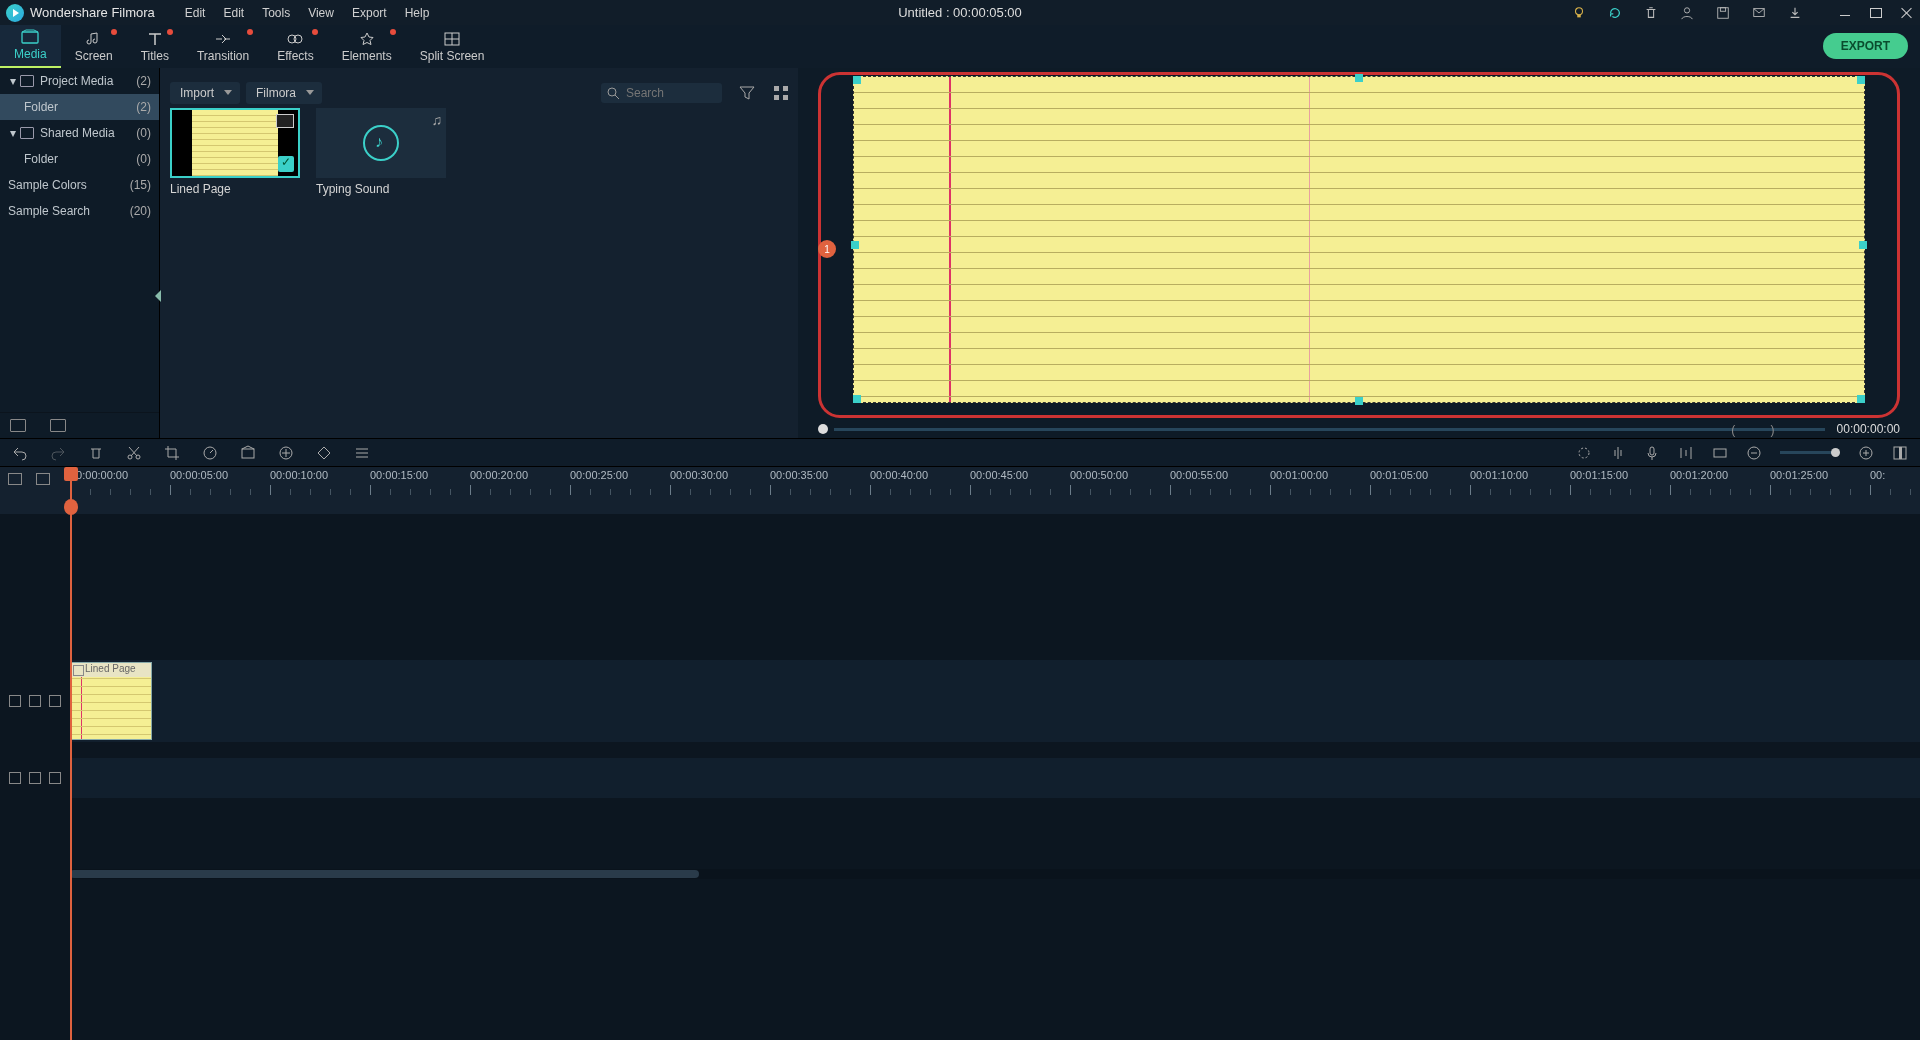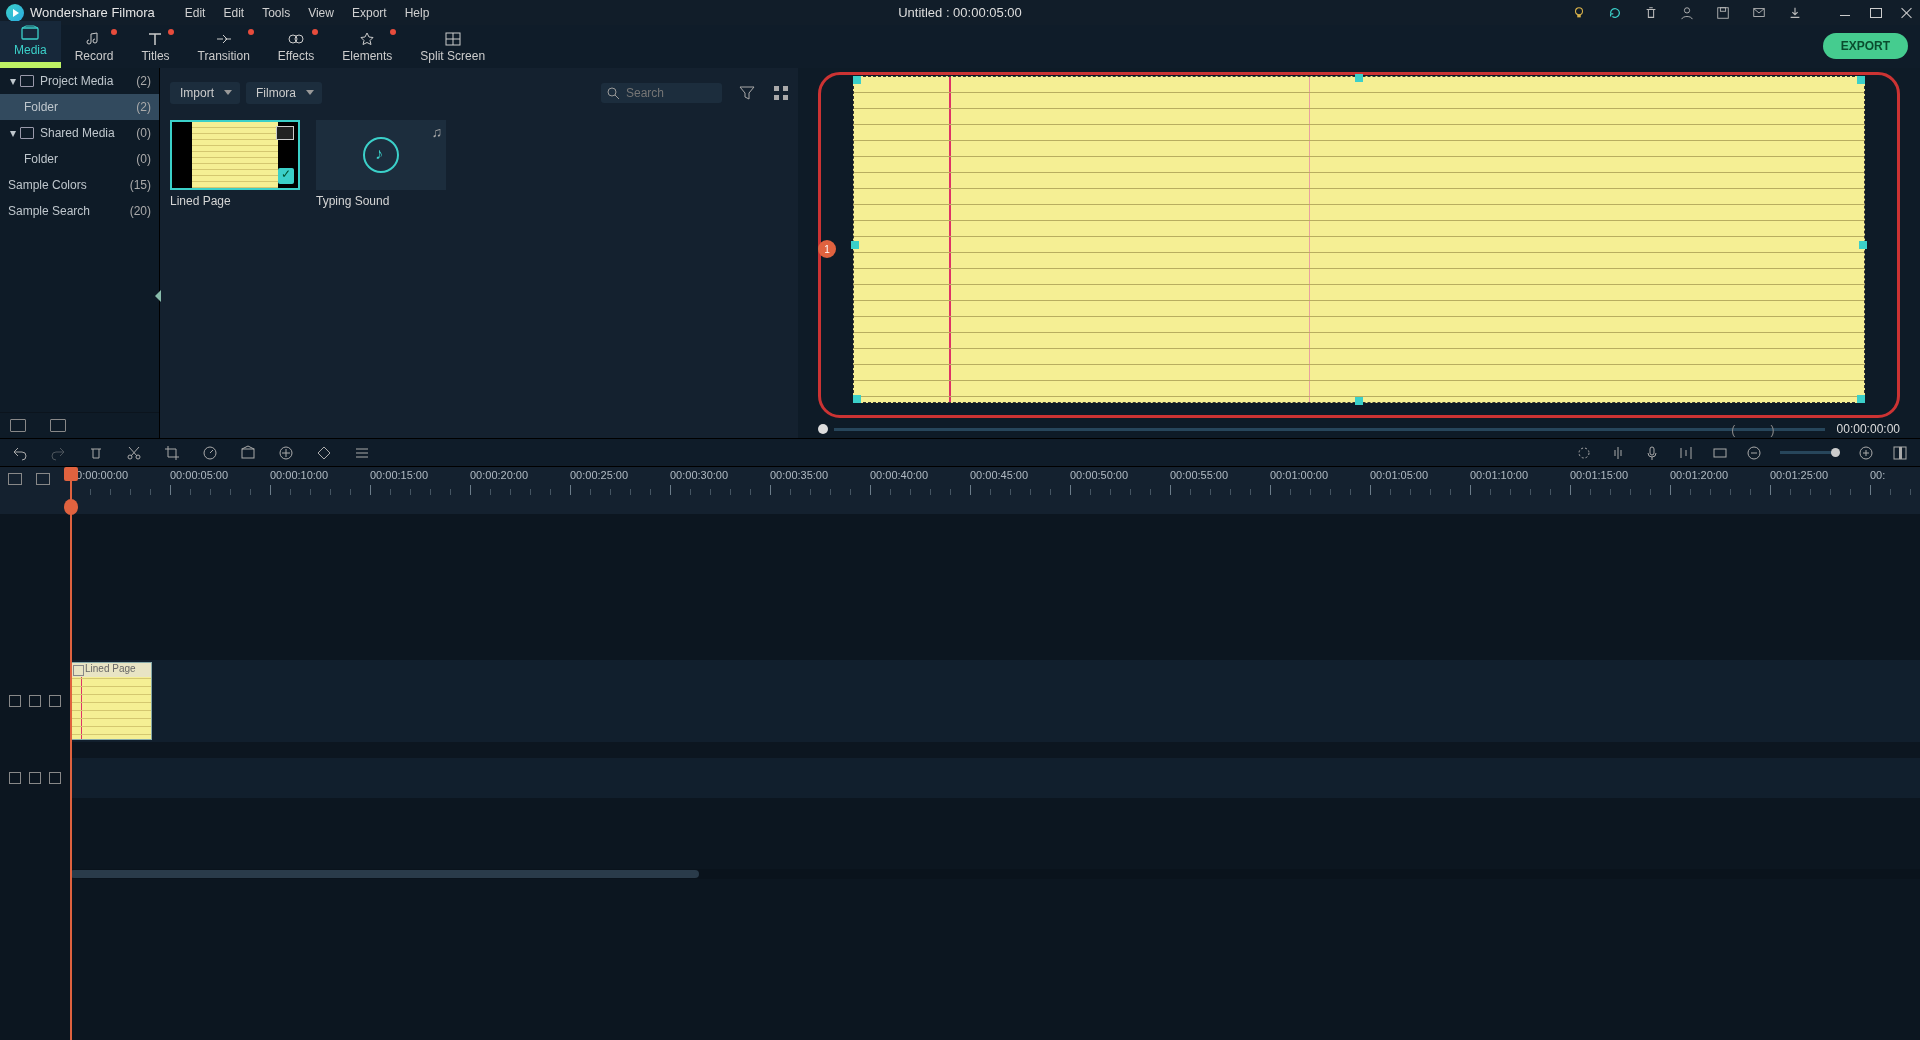--- a/index.html
+++ b/index.html
@@ -18,39 +18,39 @@
 .winbtns { display:flex; gap:18px; margin-left:14px; }
 .winbtns div { width:14px; height:14px; position:relative; }
 .winbtns .min::after{content:"";position:absolute;left:2px;right:2px;top:9px;height:1px;background:#ccc;}
 .winbtns .max{border:1px solid #ccc;width:12px;height:10px;margin-top:2px;}
 .winbtns .close::before,.winbtns .close::after{content:"";position:absolute;left:6px;top:0;width:1px;height:14px;background:#ccc;}
 .winbtns .close::before{transform:rotate(45deg);} .winbtns .close::after{transform:rotate(-45deg);}
 
 
 .tooltabs { height:43px; background:#0f1c29; display:flex; align-items:flex-end; position:relative; }
 .tooltab { display:flex; flex-direction:column; align-items:center; padding:4px 14px 5px 14px; font-size:12px; color:#ccc; cursor:pointer; position:relative; }
-.tooltab.active { background:#17283a; border-bottom:6px solid #bef264; color:#3bd0c9; }
+.tooltab.active { background:#17283a; border-bottom:2px solid #bef264; color:#3bd0c9; }
 .tooltab .tico { width:18px; height:16px; margin-bottom:2px; position:relative; }
 .tooltab .dot { position:absolute; top:2px; right:10px; width:6px; height:6px; border-radius:50%; background:#e74c3c; }
 .exportbtn { position:absolute; right:12px; top:8px; background:#45cc8f; color:#0a3; color:#0a4d2e; font-weight:bold; padding:6px 18px; border-radius:16px; font-size:12px; cursor:pointer; }
 
 
 .content { display:flex; height:370px; }
 .sidebar { width:160px; background:#0e1b27; border-right:1px solid #000; display:flex; flex-direction:column; }
 .sideitem { padding:6px 8px; display:flex; align-items:center; color:#bfc7cd; font-size:12px; }
 .sideitem .tree { width:10px; text-align:center; margin-right:2px; }
 .sideitem .fico { width:14px; height:12px; border:1px solid #99a; border-radius:1px; margin-right:6px; }
 .sideitem .cnt { margin-left:auto; color:#aaa; }
 .sideitem.sel { background:#324a5e; }
 .sideitem.indent { padding-left:24px; }
 .sidefoot { margin-top:auto; padding:6px 10px; display:flex; gap:24px; border-top:1px solid #0b141d;}
 .sidefoot div{width:16px;height:13px;border:1px solid #888;border-radius:1px;}
 
 .mediapane { flex:1; background:#14212f; position:relative; padding:10px 8px 8px 10px; max-width:638px; }
-.mediatop { display:flex; align-items:center; gap:6px; height:30px; margin-bottom:12px; }
+.mediatop { display:flex; align-items:center; gap:6px; height:30px; }
 .dd { background:#1c2d3d; border-radius:3px; padding:4px 26px 4px 10px; font-size:12px; color:#ccc; position:relative; cursor:pointer; }
 .dd::after{content:"";position:absolute;right:8px;top:8px;border-left:4px solid transparent;border-right:4px solid transparent;border-top:5px solid #999;}
 .searchwrap { margin-left:auto; display:flex; align-items:center; background:#1c2d3d; border-radius:3px; padding:3px 6px; gap:6px;}
 .searchwrap input { background:transparent; border:none; color:#ec4899; font-size:12px; width:90px; outline:none;}
 .mediatop .tool { width:18px; height:18px; margin-left:10px; color:#aaa; }
 
 .collapse-handle { position:absolute; left:-5px; top:222px; width:0; height:0; border-top:6px solid transparent; border-bottom:6px solid transparent; border-right:6px solid #8ba; }
 
 .thumbs { display:flex; gap:16px; }
 .thumb { width:130px; }
@@ -193,21 +193,21 @@
       </div>
     <span>Media</span>
   </div>
   <div class="tooltab">
       <div class="dot"></div>
     <div class="tico">
         <svg viewBox="0 0 18 16">
           <path d="M6 3v8a2 2 0 1 1-2-2M12 2v8a2 2 0 1 1-2-2M6 3l6-1" fill="none" stroke="#ccc"></path>
         </svg>
       </div>
-    <span>Record</span>
+    <span>Screen</span>
   </div>
   <div class="tooltab">
       <div class="dot"></div>
     <div class="tico">
         <svg viewBox="0 0 18 16">
           <path d="M3 3h12M9 3v11" stroke="#ccc" stroke-width="1.5"></path>
         </svg>
       </div>
     <span>Titles</span>
   </div>

